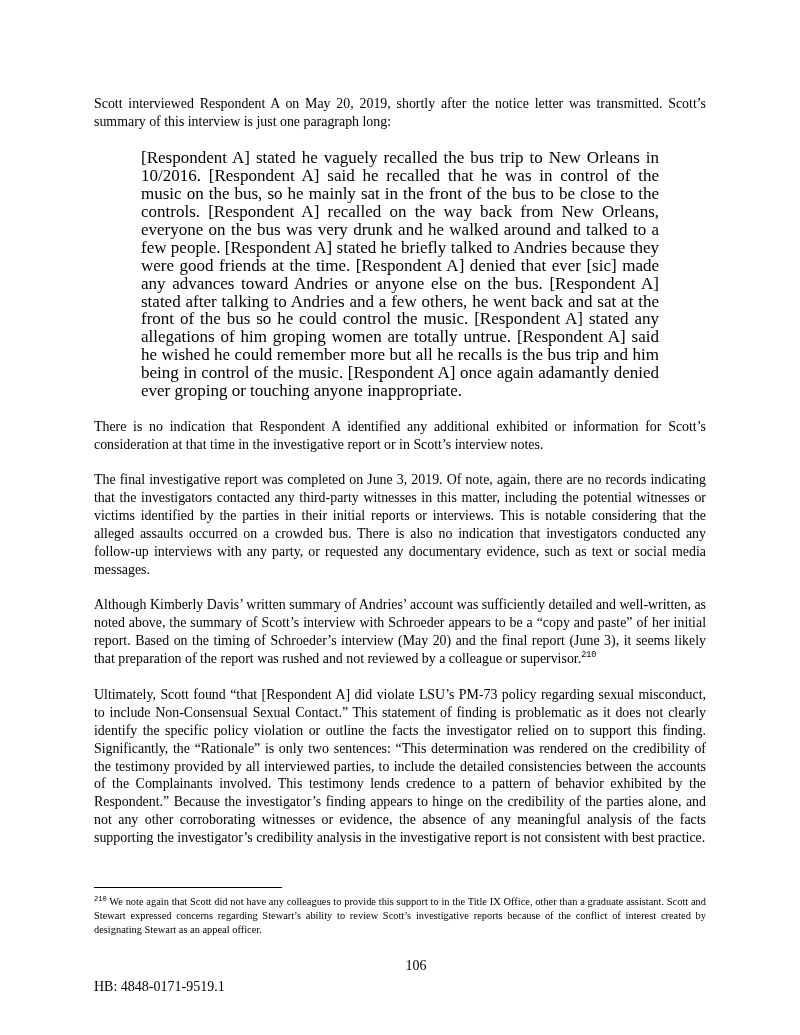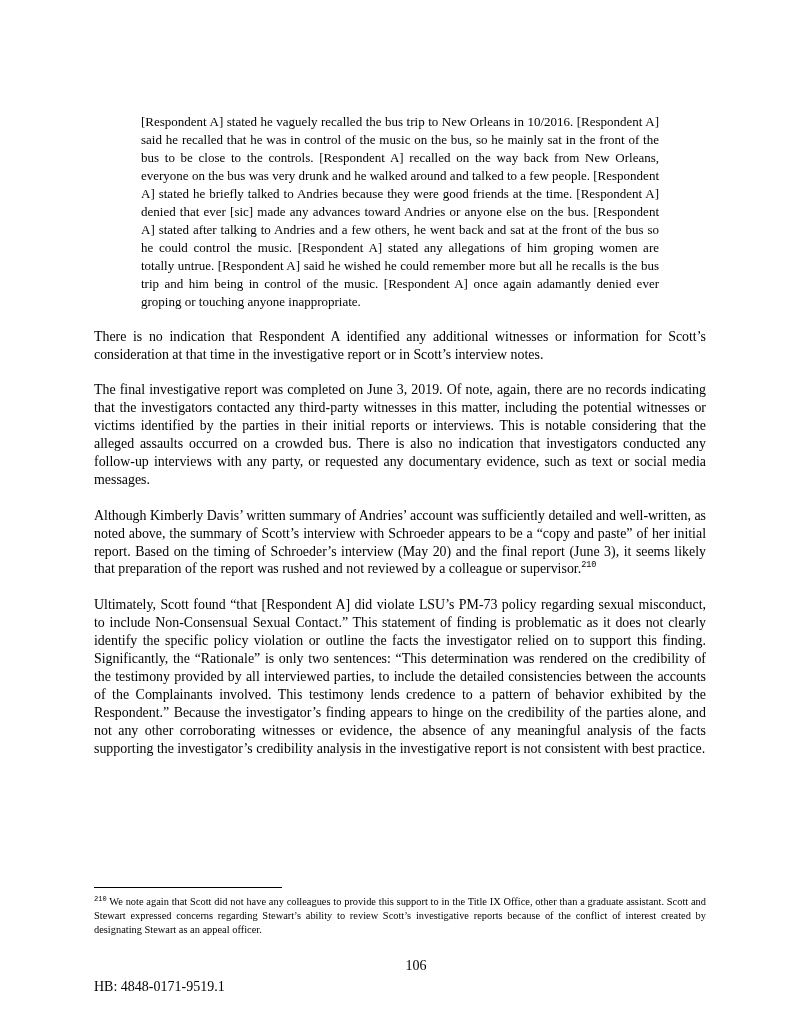--- a/index.html
+++ b/index.html
@@ -26,21 +26,21 @@
       font-size: 13.9px;
       line-height: 17.95px;
       text-align: justify;
       text-justify: inter-word;
     }
     .para { margin-bottom: 17.5px; }
     .blockquote {
       margin: 18px 47px 17.5px 47px;
     }
     .blockquote p {
-      font-size: 13px;
+      font-size: 17px;
       line-height: 17.95px;
     }
     sup {
       font-size: 8.5px;
       line-height: 0;
       vertical-align: 6px;
       font-family: Liberation Mono, monospace;
     }
     .fn-rule {
       position: absolute;
@@ -75,26 +75,27 @@
       position: absolute;
       left: 94px;
       top: 979px;
       font-size: 14px;
     }
   </style>
 </head>
 <body>
 
 <div class="page">
+  <p class="para">Scott interviewed Respondent A on May 20, 2019, shortly after the notice letter was transmitted. Scott’s summary of this interview is just one paragraph long:</p>
 
   <div class="blockquote">
     <p>[Respondent A] stated he vaguely recalled the bus trip to New Orleans in 10/2016. [Respondent A] said he recalled that he was in control of the music on the bus, so he mainly sat in the front of the bus to be close to the controls. [Respondent A] recalled on the way back from New Orleans, everyone on the bus was very drunk and he walked around and talked to a few people. [Respondent A] stated he briefly talked to Andries because they were good friends at the time. [Respondent A] denied that ever [sic] made any advances toward Andries or anyone else on the bus. [Respondent A] stated after talking to Andries and a few others, he went back and sat at the front of the bus so he could control the music. [Respondent A] stated any allegations of him groping women are totally untrue. [Respondent A] said he wished he could remember more but all he recalls is the bus trip and him being in control of the music. [Respondent A] once again adamantly denied ever groping or touching anyone inappropriate.</p>
   </div>
 
-  <p class="para">There is no indication that Respondent A identified any additional witnesses or information for Scott’s consideration at that time in the investigative report or in Scott’s interview notes.</p>
+  <p class="para">There is no indication that Respondent A identified any additional exhibited or information for Scott’s consideration at that time in the investigative report or in Scott’s interview notes.</p>
   <p class="para">The final investigative report was completed on June 3, 2019. Of note, again, there are no records indicating that the investigators contacted any third-party witnesses in this matter, including the potential witnesses or victims identified by the parties in their initial reports or interviews. This is notable considering that the alleged assaults occurred on a crowded bus. There is also no indication that investigators conducted any follow-up interviews with any party, or requested any documentary evidence, such as text or social media messages.</p>
   <p class="para"><span>Although Kimberly Davis’ written summary of Andries’ account was sufficiently detailed and well-written, as noted above, the summary of Scott’s interview with Schroeder appears to be a “copy and paste” of her initial report. Based on the timing of Schroeder’s interview (May 20) and the final report (June 3), it seems likely that preparation of the report was rushed and not reviewed by a colleague or supervisor.</span><sup>210</sup></p>
   <p class="para">Ultimately, Scott found “that [Respondent A] did violate LSU’s PM-73 policy regarding sexual misconduct, to include Non-Consensual Sexual Contact.” This statement of finding is problematic as it does not clearly identify the specific policy violation or outline the facts the investigator relied on to support this finding. Significantly, the “Rationale” is only two sentences: “This determination was rendered on the credibility of the testimony provided by all interviewed parties, to include the detailed consistencies between the accounts of the Complainants involved. This testimony lends credence to a pattern of behavior exhibited by the Respondent.” Because the investigator’s finding appears to hinge on the credibility of the parties alone, and not any other corroborating witnesses or evidence, the absence of any meaningful analysis of the facts supporting the investigator’s credibility analysis in the investigative report is not consistent with best practice.</p>
 </div>
 
 <div class="fn-rule"></div>
 
 <div class="footnote"><sup>210</sup><span> We note again that Scott did not have any colleagues to provide this support to in the Title IX Office, other than a graduate assistant. Scott and Stewart expressed concerns regarding Stewart’s ability to review Scott’s investigative reports because of the conflict of interest created by designating Stewart as an appeal officer.</span></div>
 
 <div class="page-number">106</div>

